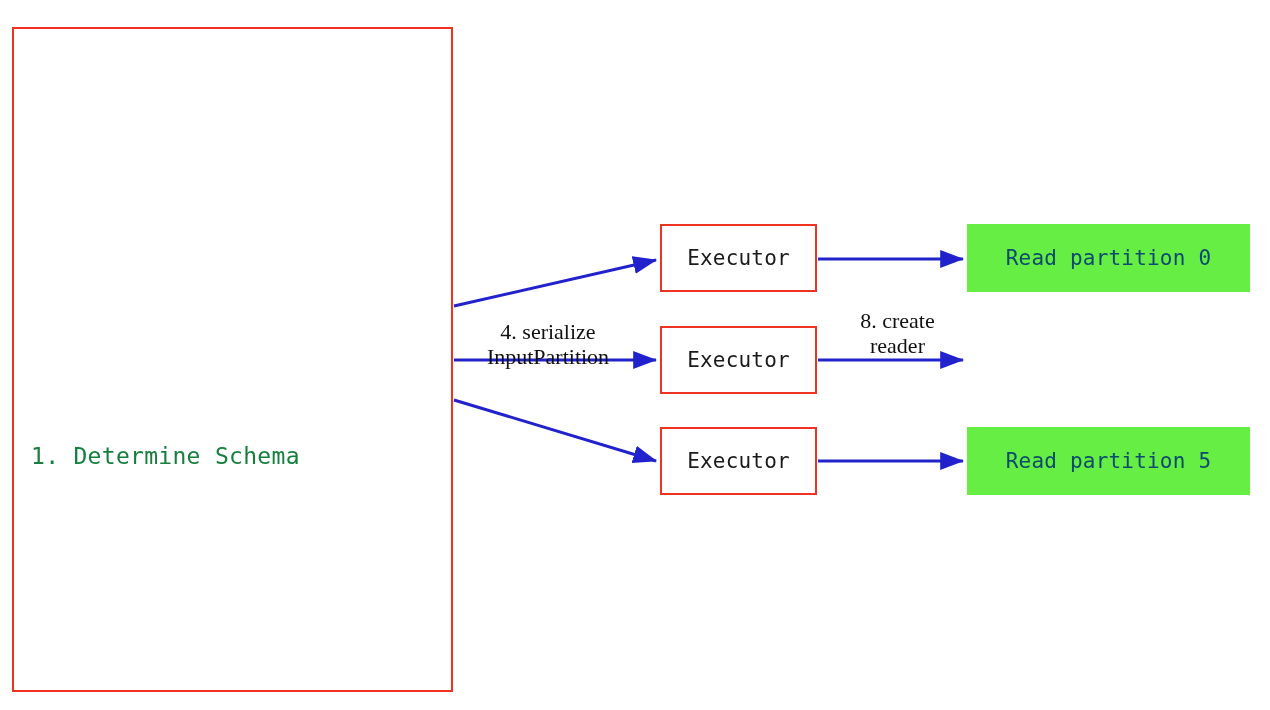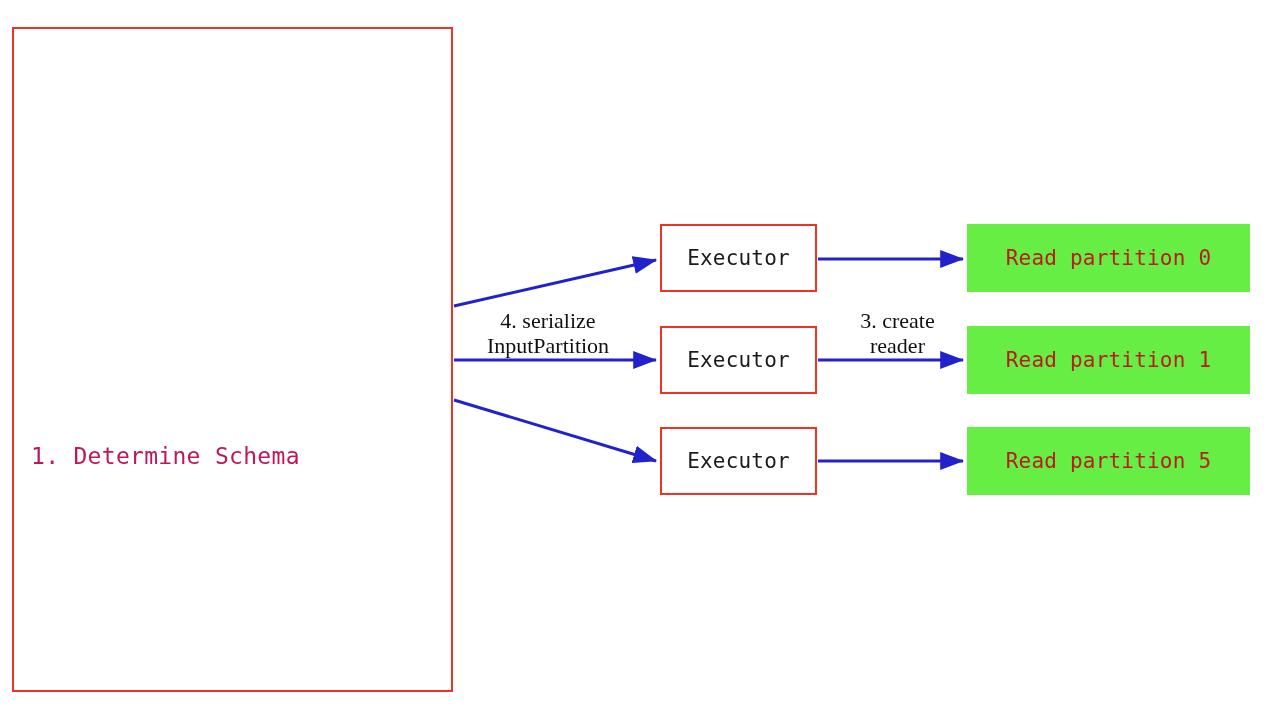--- a/index.html
+++ b/index.html
@@ -39,21 +39,21 @@
     letter-spacing: 0.5px;
     white-space: pre;
   }
   .driver-steps {
     position: absolute;
     left: 17px;
     top: 362px;
     font-family: "DejaVu Sans Mono", "Liberation Mono", monospace;
     font-size: 23px;
     line-height: 26px;
-    color: #be185d;
+    color: #15803d;
     letter-spacing: 0.3px;
     white-space: pre;
   }
   .driver-steps .step-line {
     display: block;
     white-space: pre;
   }
 
   
   .executor-box {
@@ -82,21 +82,21 @@
     height: 68px;
     background: #66ee44;
     box-sizing: border-box;
     display: flex;
     align-items: center;
     justify-content: center;
   }
   .partition-label {
     font-family: "DejaVu Sans Mono", "Liberation Mono", monospace;
     font-size: 21px;
-    color: #b91c1c;
+    color: #0c4a6e;
     letter-spacing: 0.2px;
     white-space: pre;
   }
 
   
   #arrow-layer {
     position: absolute;
     left: 0;
     top: 0;
     width: 1270px;
@@ -109,21 +109,21 @@
     position: absolute;
     font-family: "Liberation Serif", "DejaVu Serif", serif;
     font-size: 22px;
     line-height: 25px;
     color: #111111;
     text-align: center;
     white-space: pre-line;
   }
   #label-serialize {
     left: 458px;
-    top: 308px;
+    top: 319px;
     width: 180px;
   }
   #label-create-reader {
     left: 830px;
     top: 308px;
     width: 135px;
   }
 </style>
 </head>
 <body>
@@ -142,23 +142,20 @@
   <div class="executor-box" style="left:660px; top:326px;">
     <span class="executor-label">Executor</span>
   </div>
   <div class="executor-box" style="left:660px; top:427px;">
     <span class="executor-label">Executor</span>
   </div>
 
   <div class="partition-box" style="left:967px; top:224px;">
     <span class="partition-label">Read partition 0</span>
   </div>
-  <div class="partition-box" style="left:967px; top:326px;">
-    <span class="partition-label">Read partition 1</span>
-  </div>
   <div class="partition-box" style="left:967px; top:427px;">
     <span class="partition-label">Read partition 5</span>
   </div>
 
   <svg id="arrow-layer" viewBox="0 0 1270 710">
     <defs>
       <marker id="head-blue" markerWidth="8" markerHeight="6" refX="7.6" refY="3" orient="auto" markerUnits="strokeWidth">
         <path d="M0,0 L8,3 L0,6 Z" fill="#2222cc"></path>
       </marker>
     </defs>
@@ -172,16 +169,16 @@
     <line x1="818" y1="259" x2="963" y2="259" stroke="#2222cc" stroke-width="3" marker-end="url(#head-blue)"></line>
 
     <line x1="818" y1="360" x2="963" y2="360" stroke="#2222cc" stroke-width="3" marker-end="url(#head-blue)"></line>
 
     <line x1="818" y1="461" x2="963" y2="461" stroke="#2222cc" stroke-width="3" marker-end="url(#head-blue)"></line>
   </svg>
 
   <div class="edge-label" id="label-serialize">4. serialize
 InputPartition</div>
 
-  <div class="edge-label" id="label-create-reader">3. create
+  <div class="edge-label" id="label-create-reader">8. create
 reader</div>
 
 </div>
 
 </body></html>

